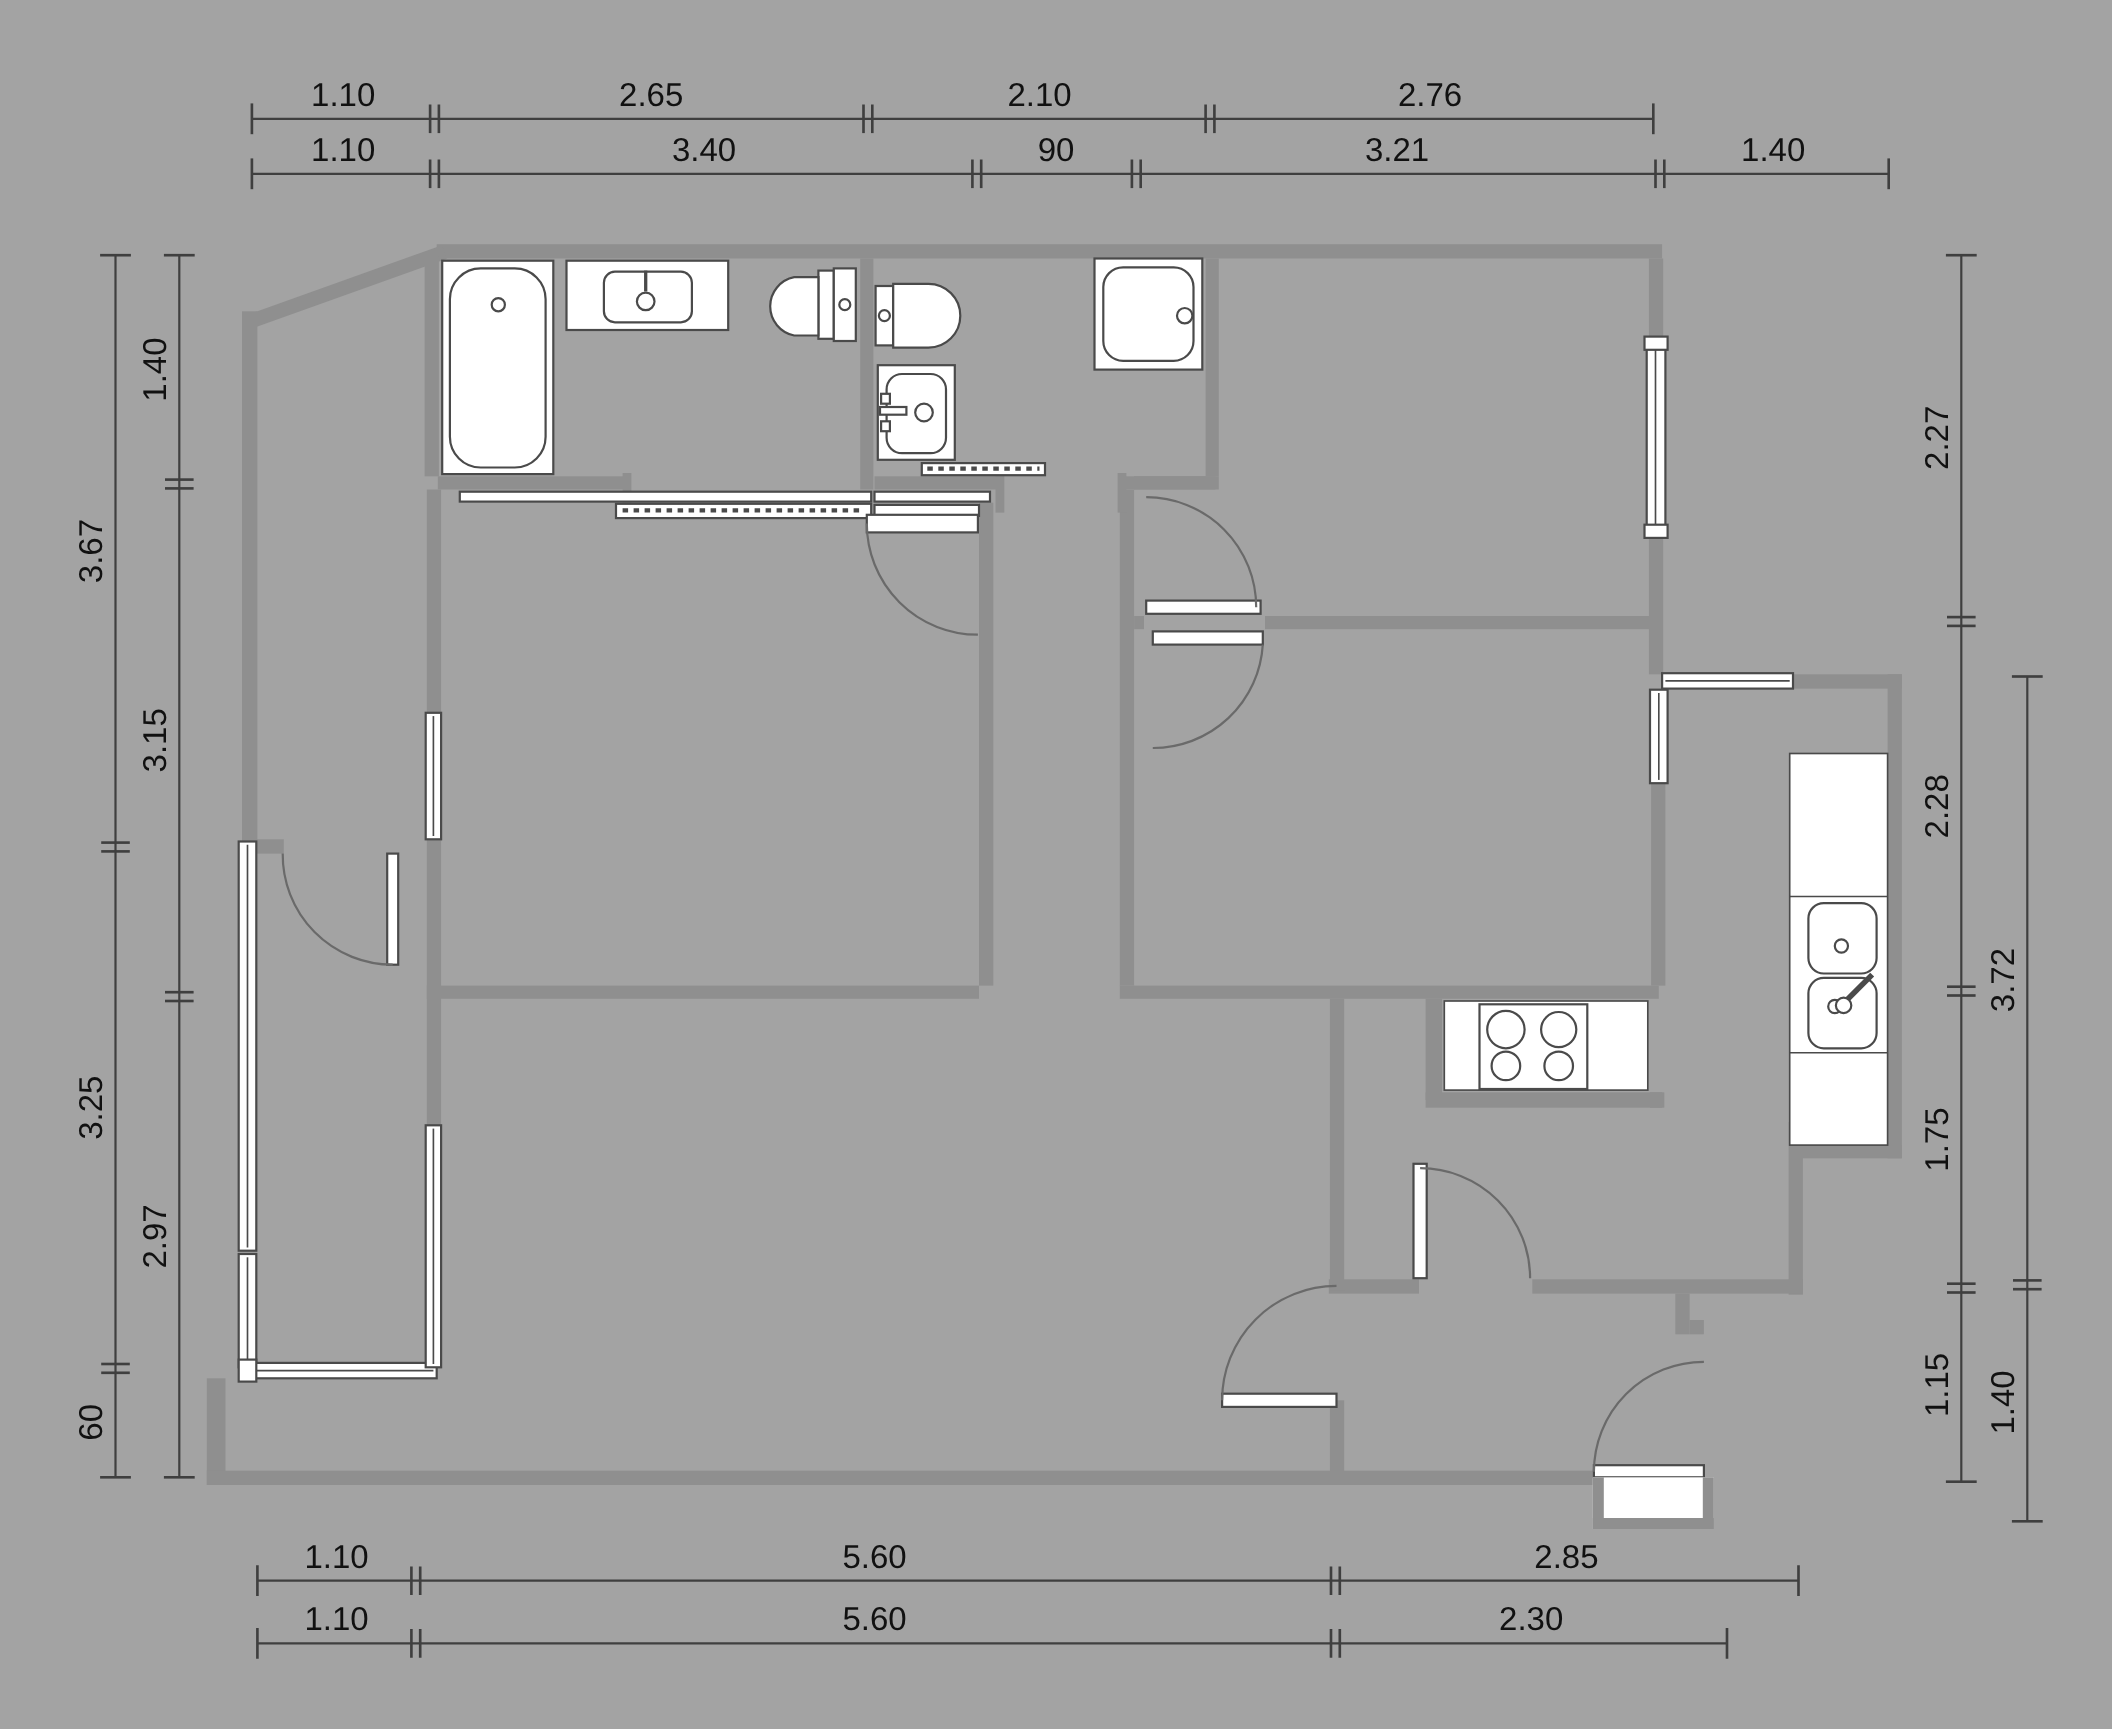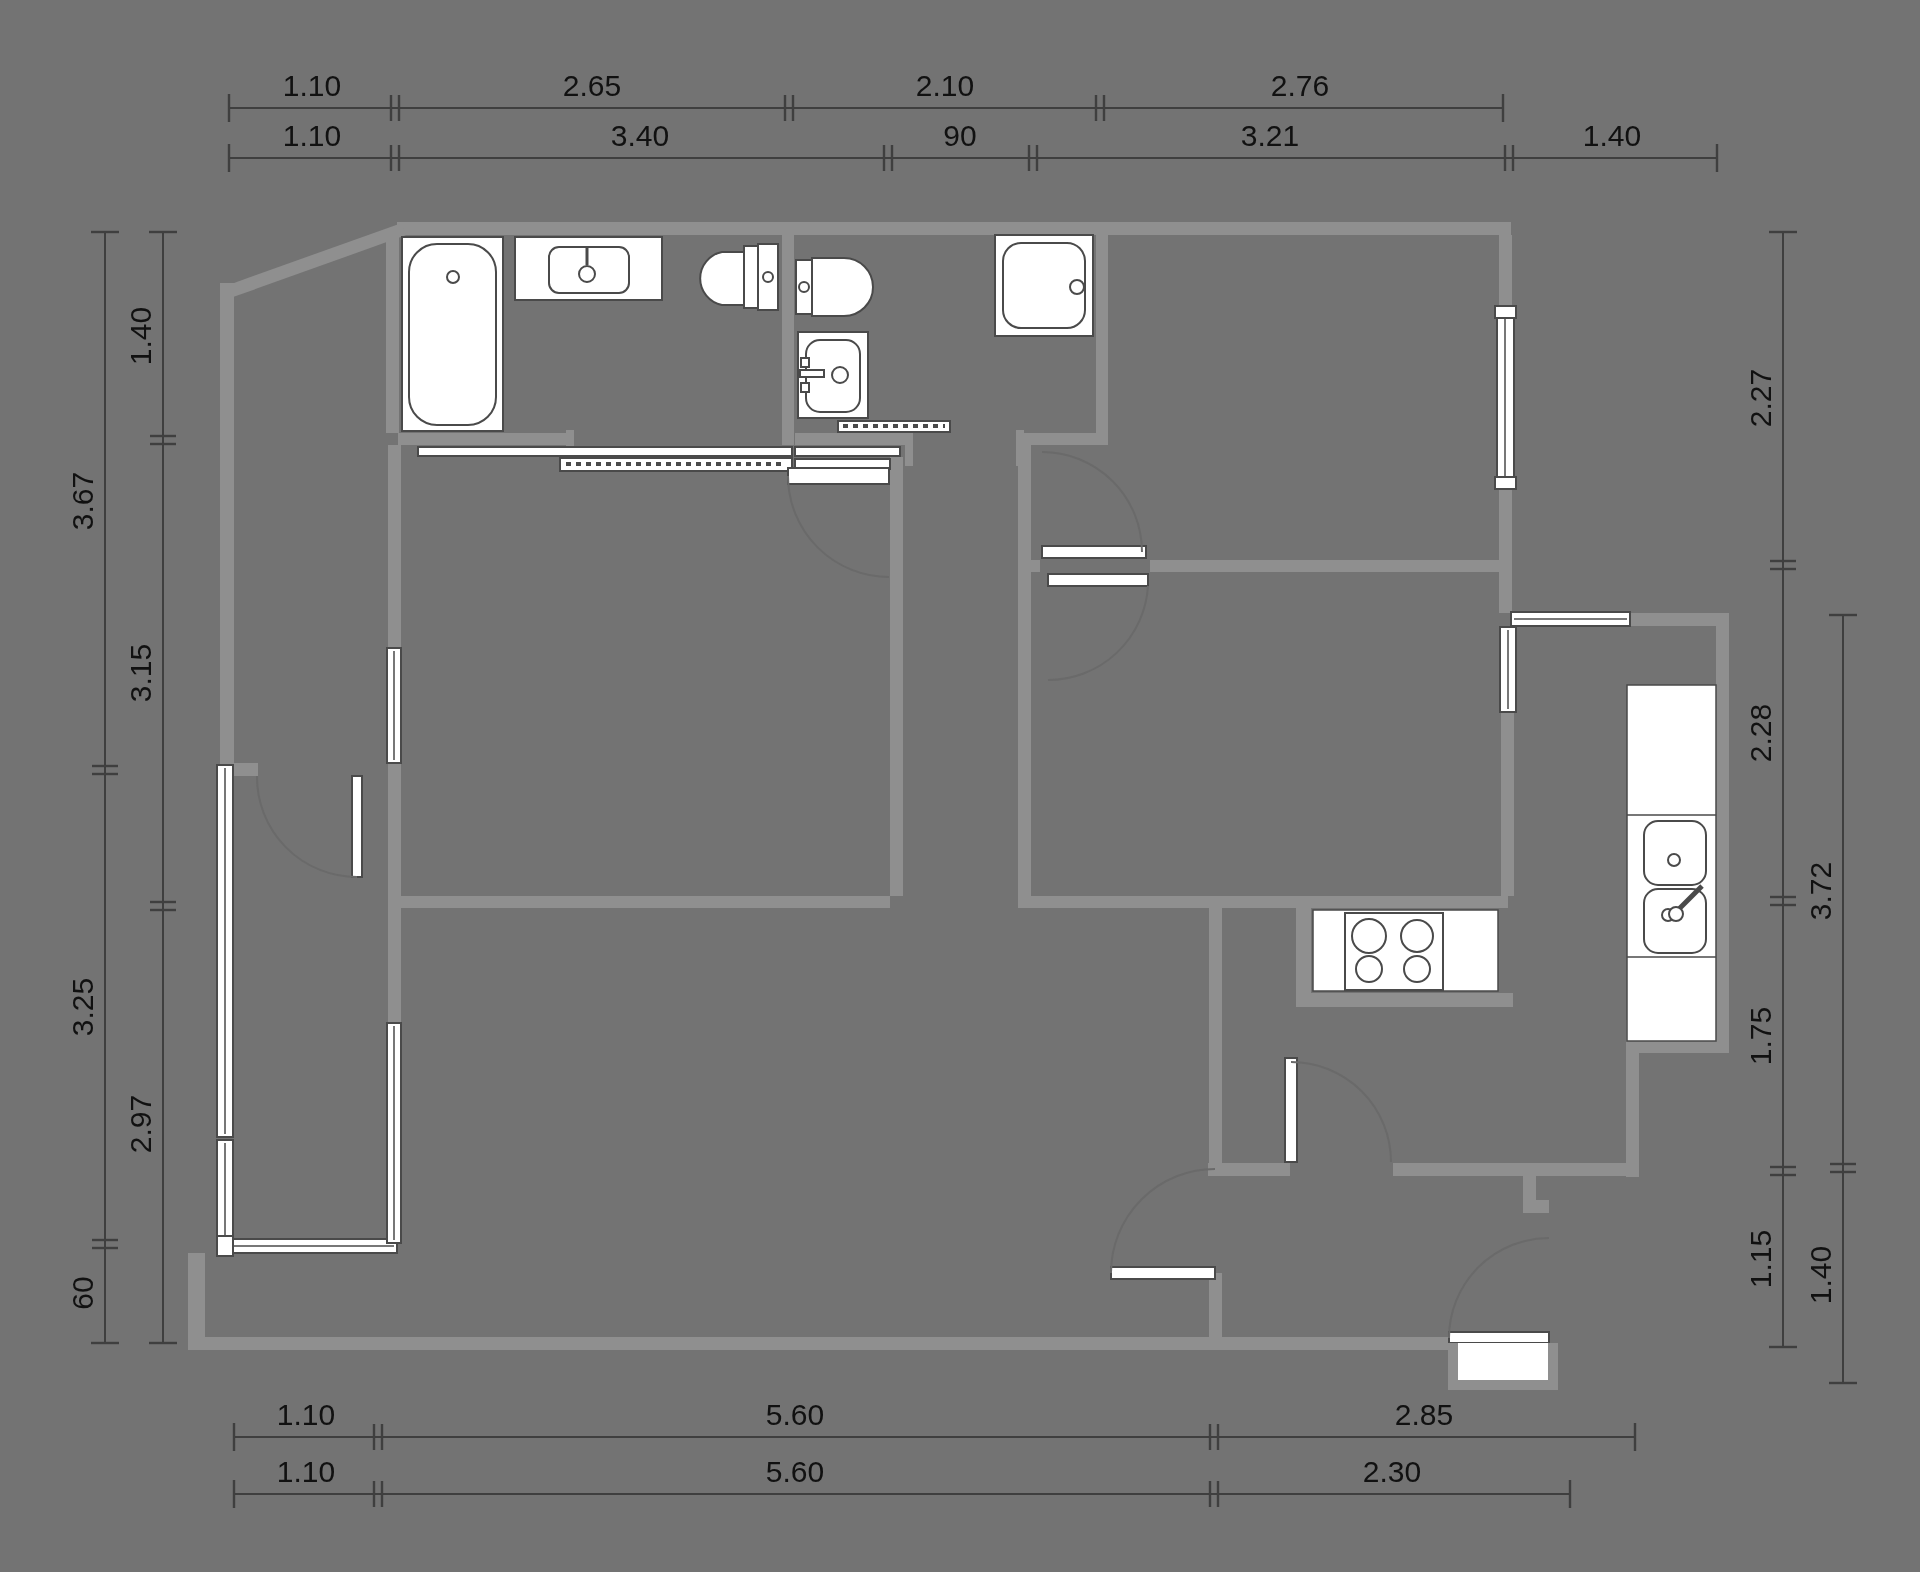--- a/index.html
+++ b/index.html
@@ -1,16 +1,16 @@
 <!DOCTYPE html>
 <html><head>
 <meta charset="utf-8">
 <style>
   html,body{margin:0;padding:0;background:#ffffff;}
-  .plan-wrap{position:relative;width:1920px;height:1572px;background:#737373;overflow:hidden;}
+  .plan-wrap{position:relative;width:1920px;height:1572px;background:#a3a3a3;overflow:hidden;}
   svg{display:block;width:1920px;height:1572px;}
   .wall{fill:#8f8f8f;stroke:none;}
   .wallline{stroke:#8f8f8f;stroke-width:13;fill:none;}
   .thin{fill:#ffffff;stroke:#4a4a4a;stroke-width:2;}
   .thin15{fill:#ffffff;stroke:#4a4a4a;stroke-width:1.5;}
   .arc{fill:none;stroke:#6a6a6a;stroke-width:2;}
   .dimline{stroke:#3f3f3f;stroke-width:2;}
   .tick{stroke:#3f3f3f;stroke-width:2.4;}
   .dimtext{font-family:"Liberation Sans","DejaVu Sans",sans-serif;font-size:30px;fill:#111;text-anchor:middle;}
   .dash{stroke:#4a4a4a;stroke-width:4;stroke-dasharray:5 5;fill:none;}

